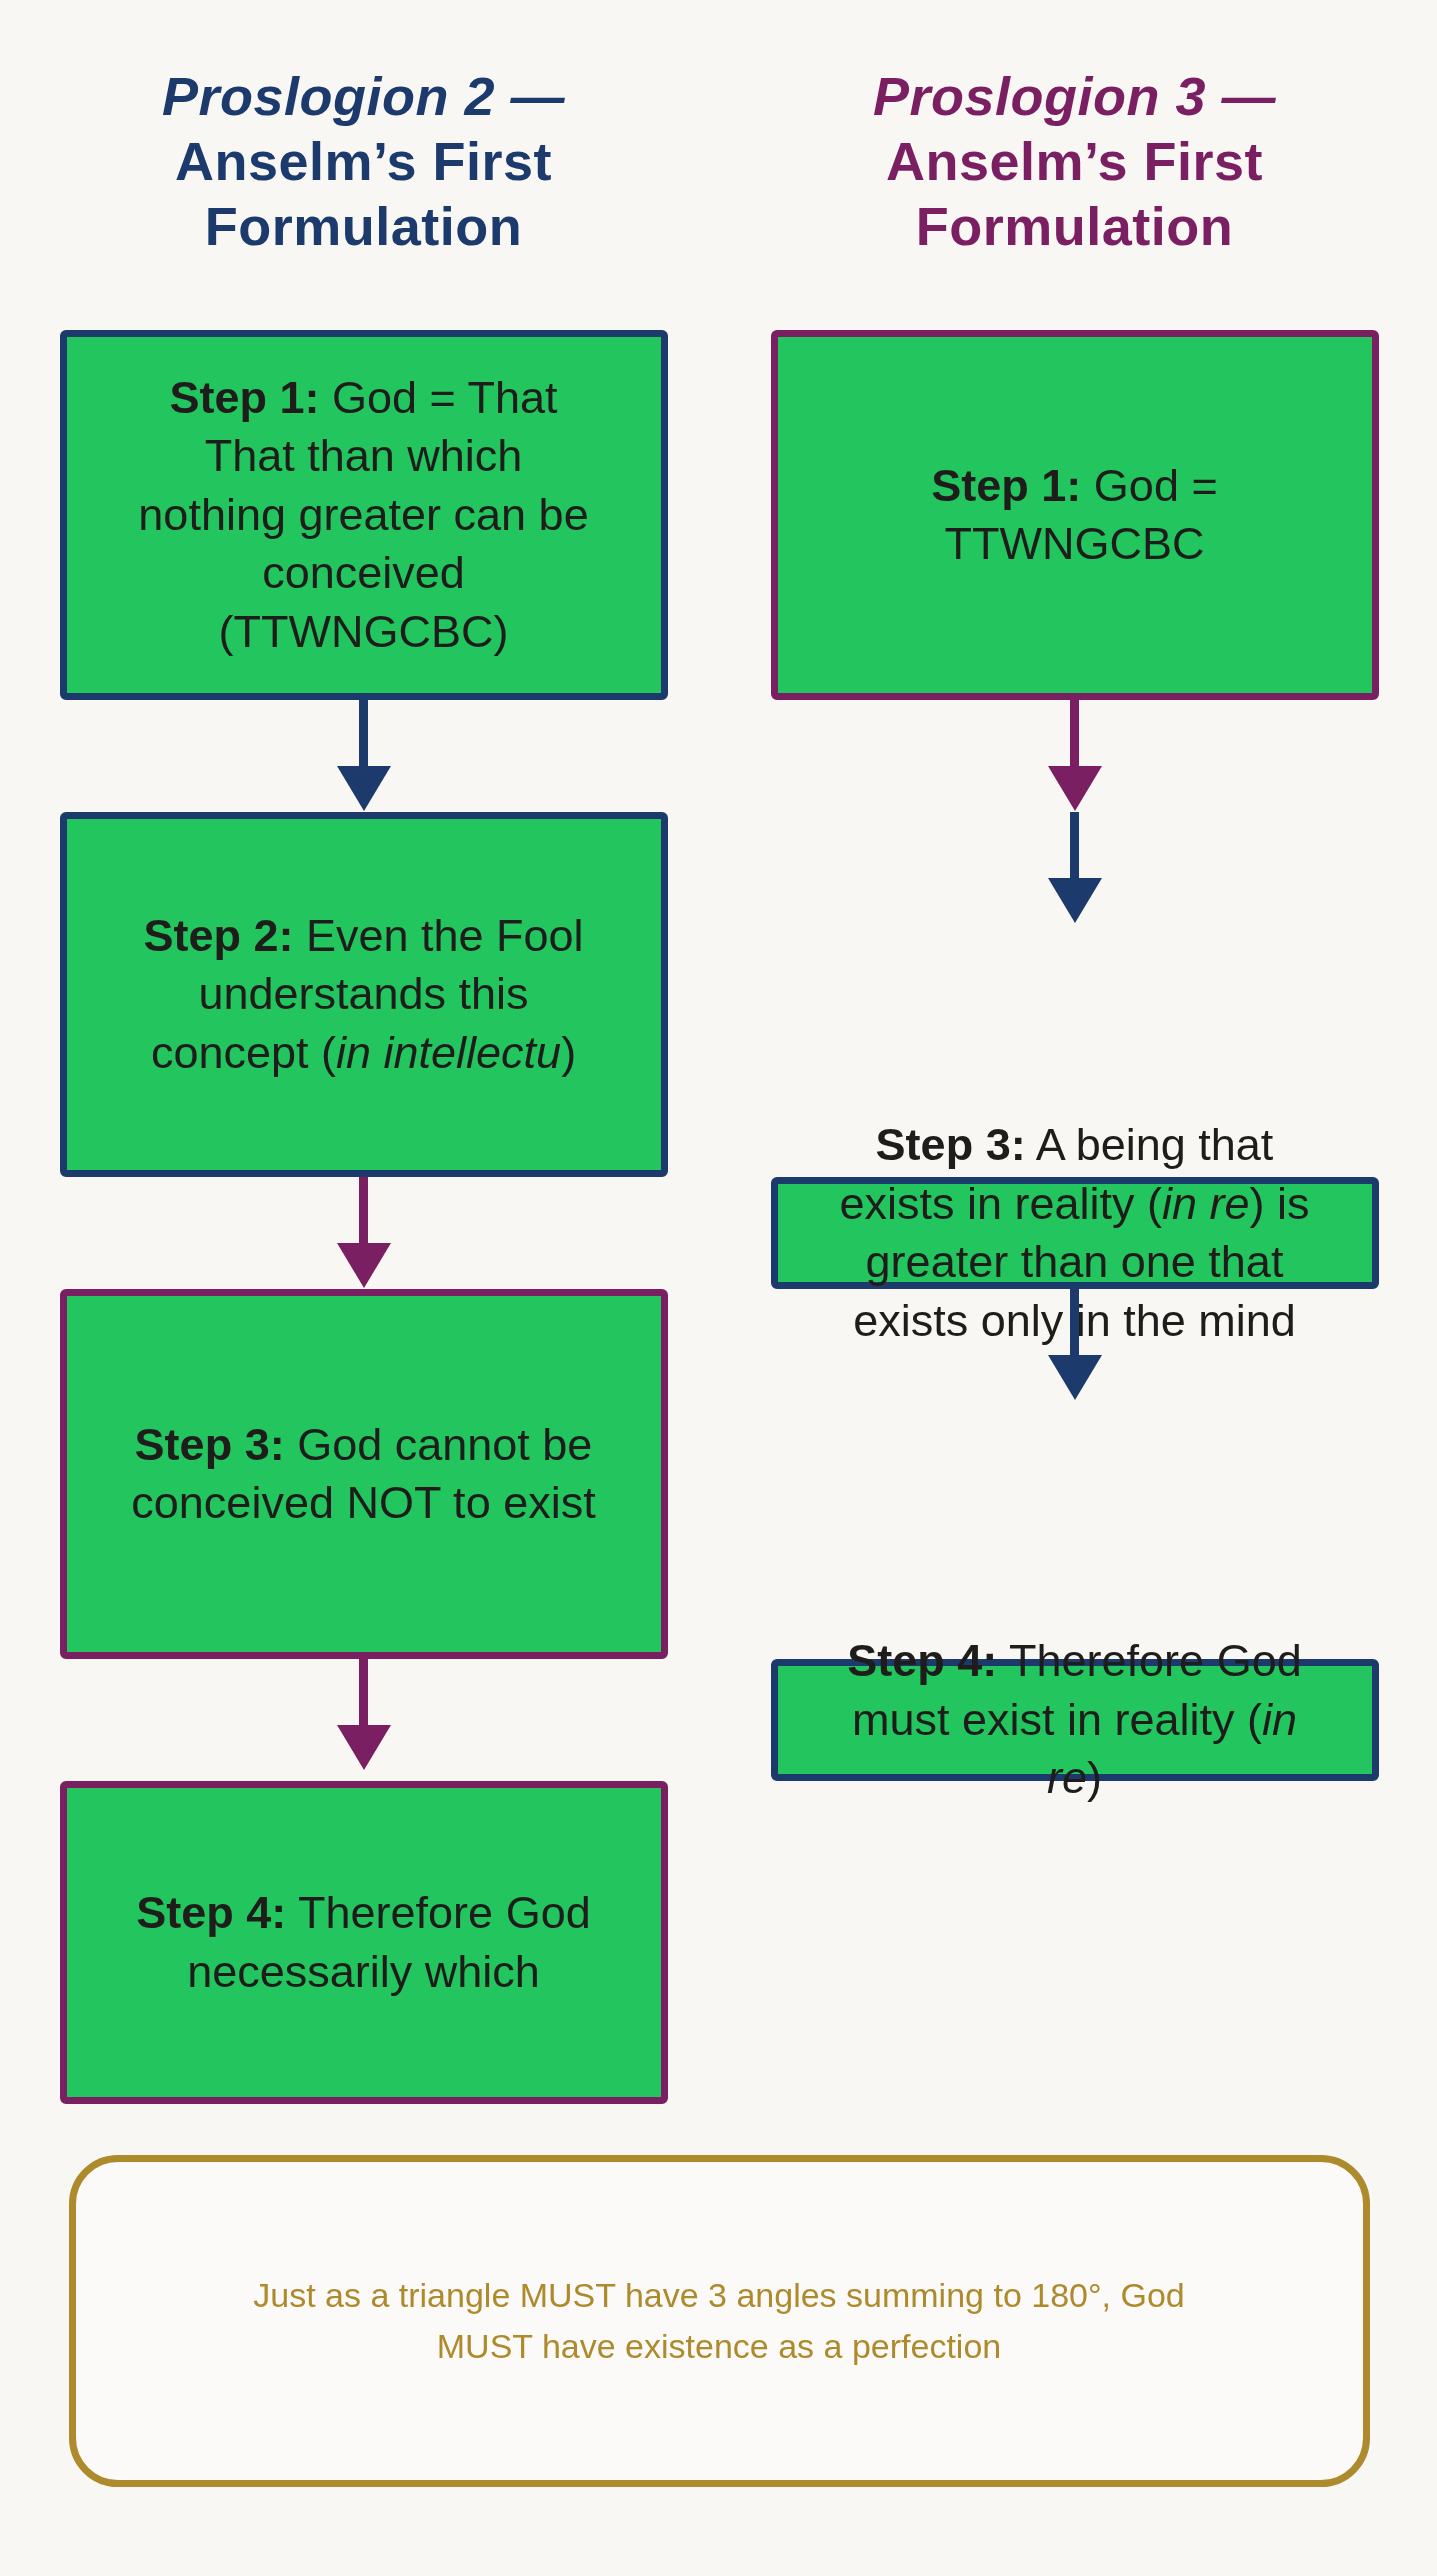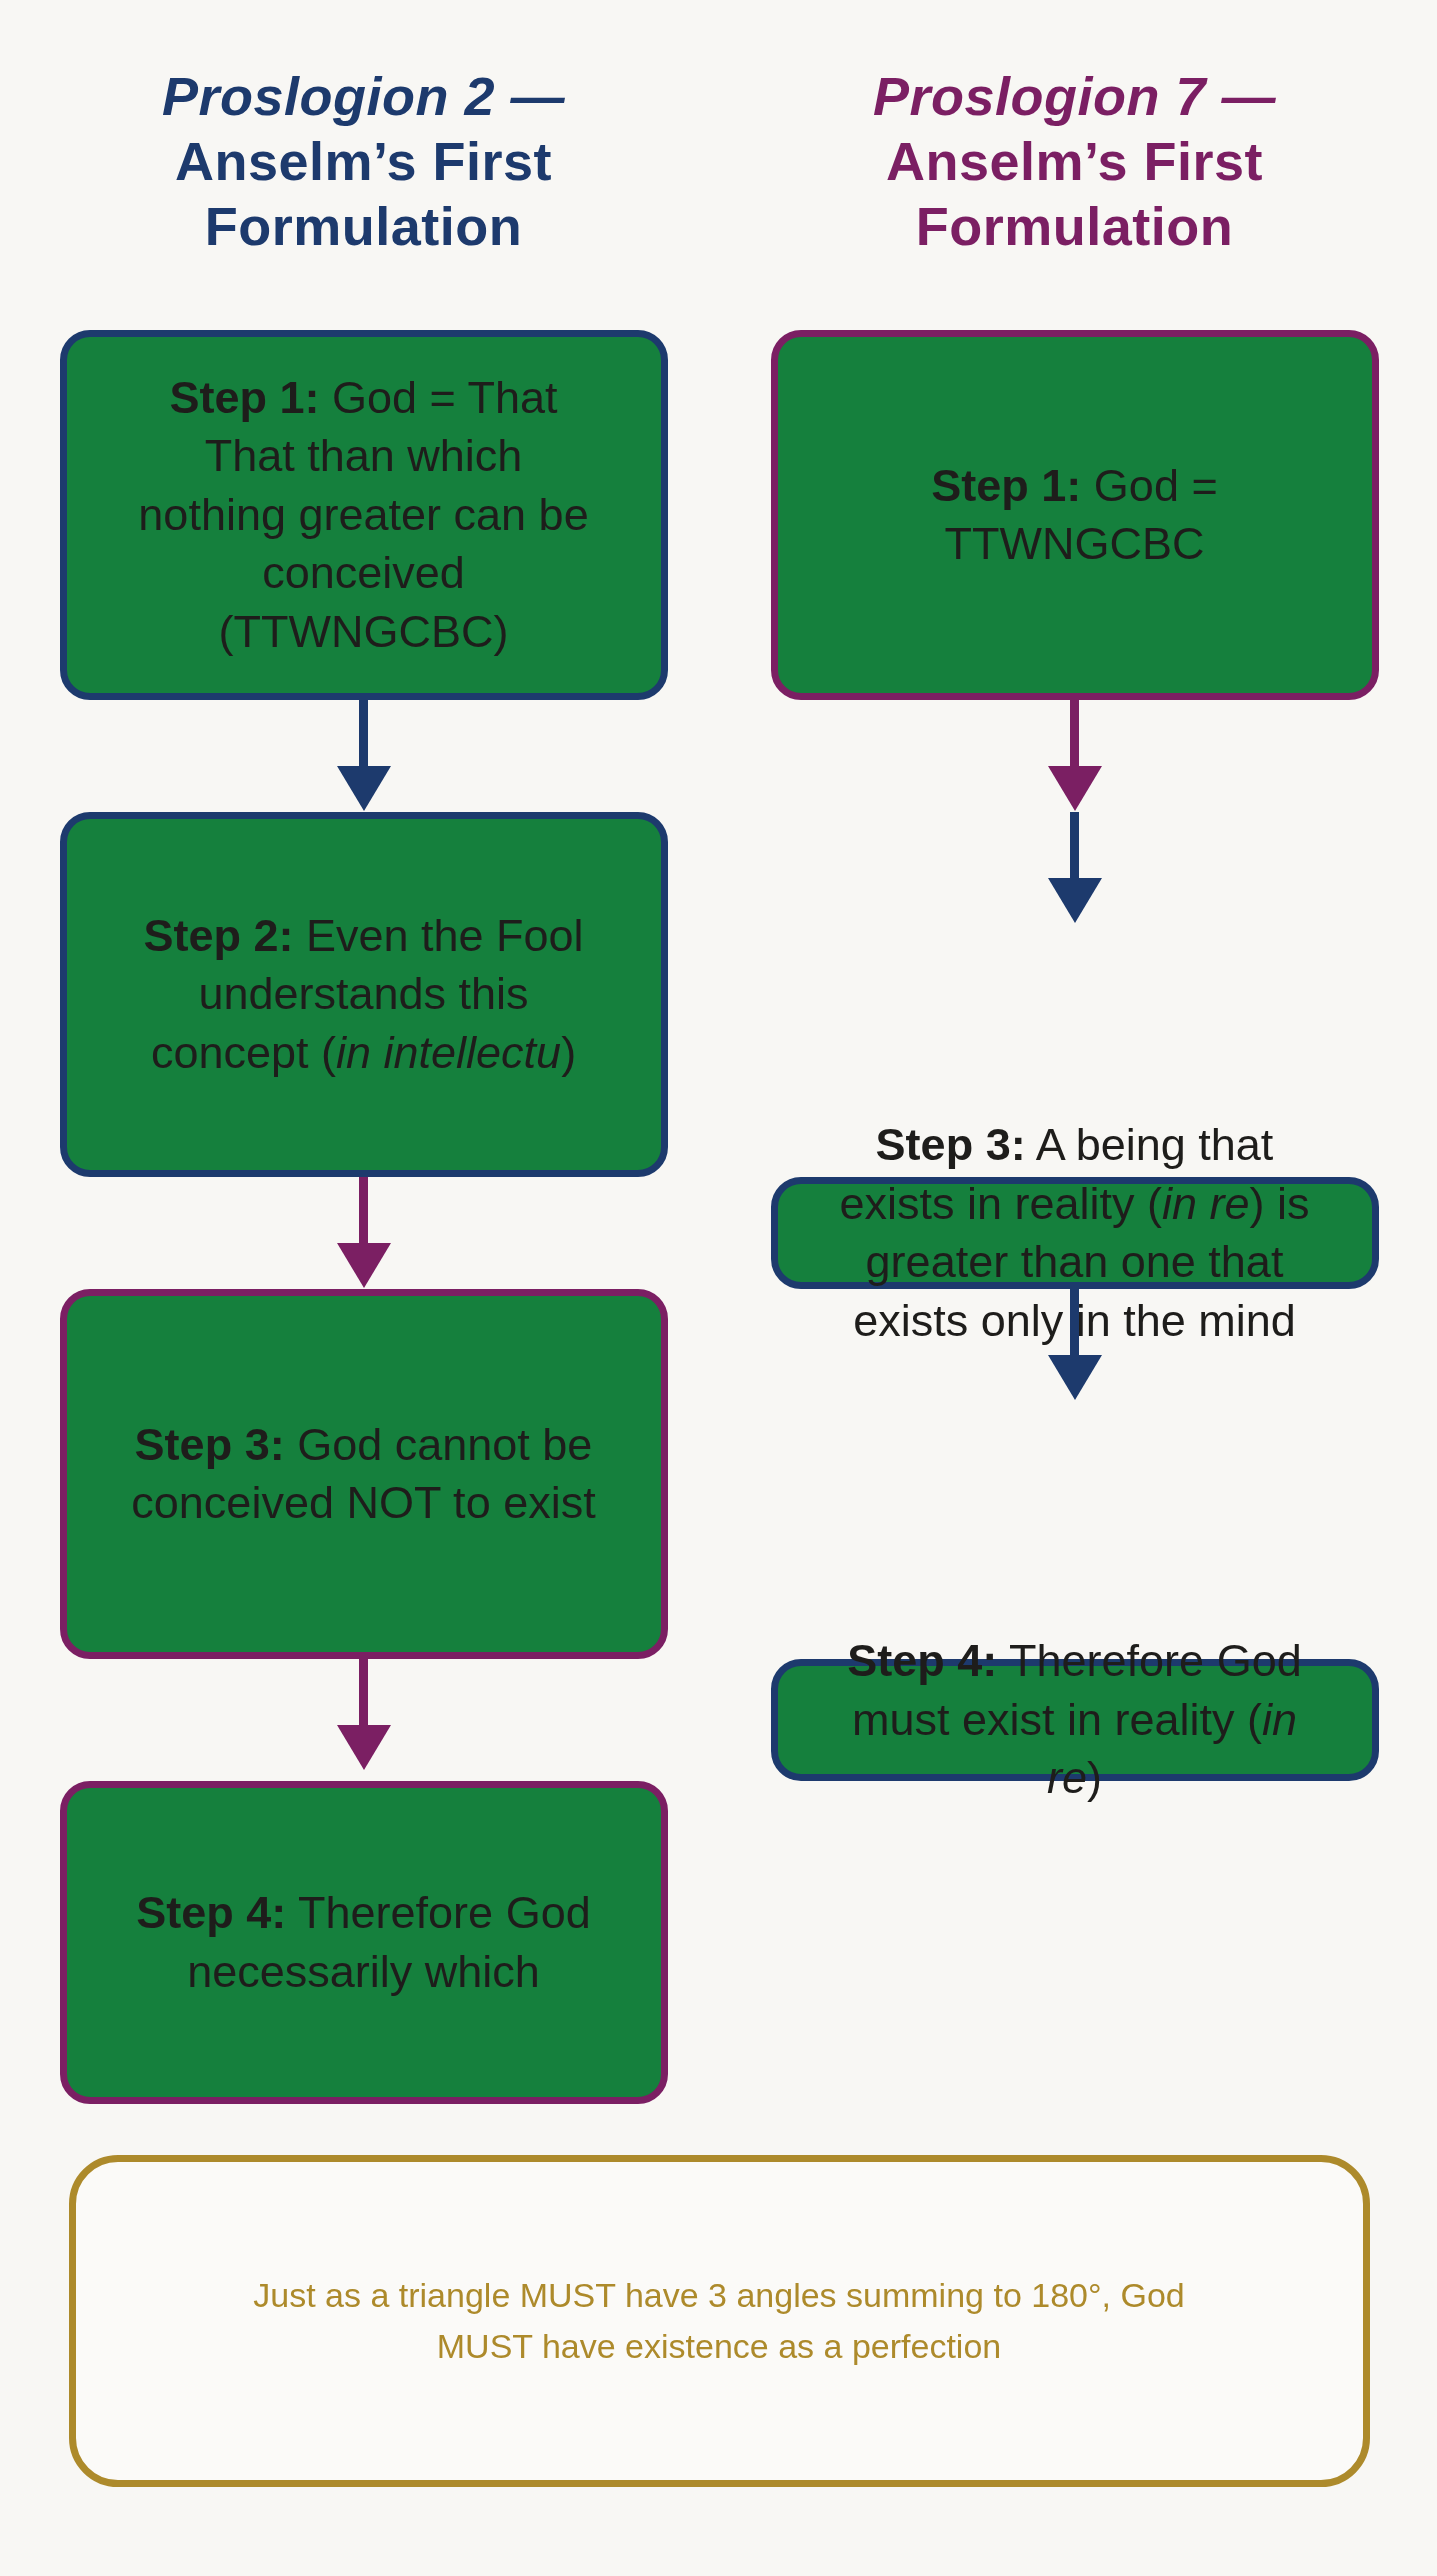--- a/index.html
+++ b/index.html
@@ -26,22 +26,22 @@
     line-height:1.2;
     letter-spacing:0.5px;
   }
   .header .line1{font-style:italic;}
   .header.navy{color:#1d3a6d;}
   .header.purple{color:#7b1f63;}
   .header div{display:block;}
   .box{
     box-sizing:border-box;
     border:7.5px solid #000;
-    border-radius:30px;
-    background:#15803d;
+    border-radius:6px;
+    background:#22c55e;
     display:flex;
     align-items:center;
     justify-content:center;
     text-align:center;
     padding:22.5px 60px;
     font-size:45px;
     line-height:1.3;
   }
   .box.navy{border-color:#1d3a6d;}
   .box.purple{border-color:#7b1f63;}
@@ -89,21 +89,21 @@
 
 <div>
   <div class="grid">
 
     <div class="header navy">
       <div class="line1">Proslogion 2 —</div>
       <div>Anselm’s First</div>
       <div>Formulation</div>
     </div>
     <div class="header purple">
-      <div class="line1">Proslogion 7 —</div>
+      <div class="line1">Proslogion 3 —</div>
       <div>Anselm’s First</div>
       <div>Formulation</div>
     </div>
 
     <div class="box navy">
         <span><span class="seg-bold">Step 1:</span><span> God = That That than which nothing greater can be conceived (TTWNGCBC)</span></span>
       </div>
     <div class="box purple">
         <span><span class="seg-bold">Step 1:</span><span> God = TTWNGCBC</span></span>
       </div>

